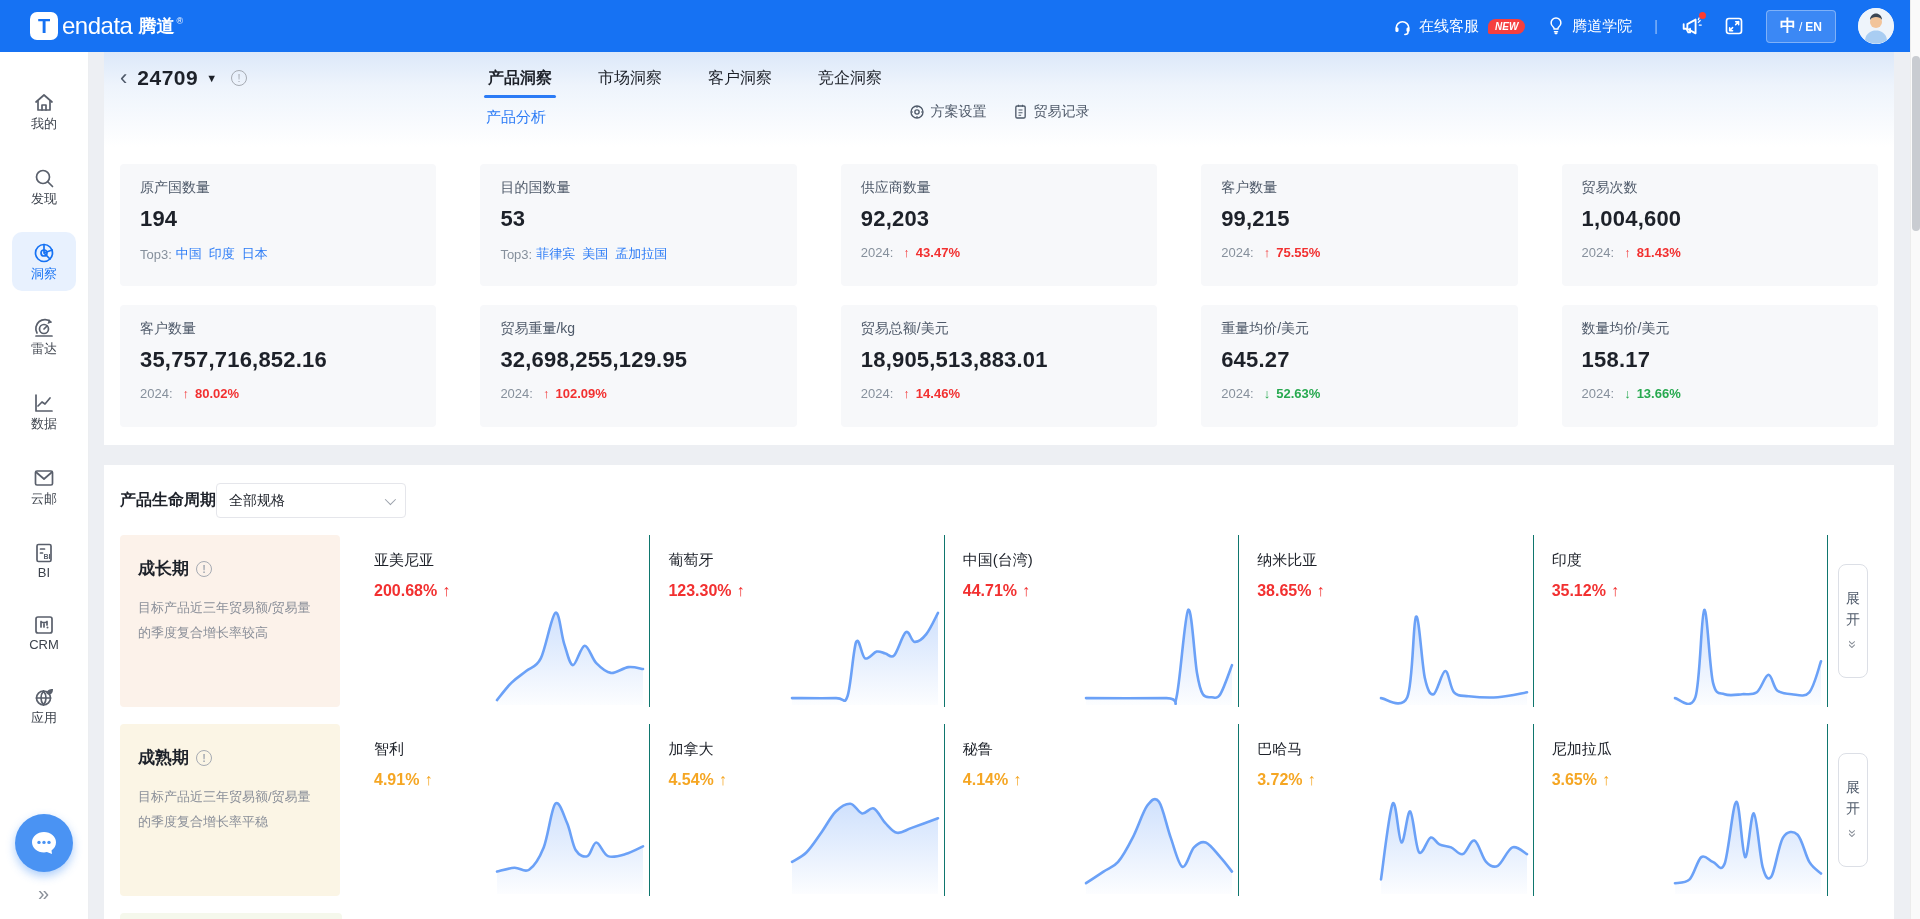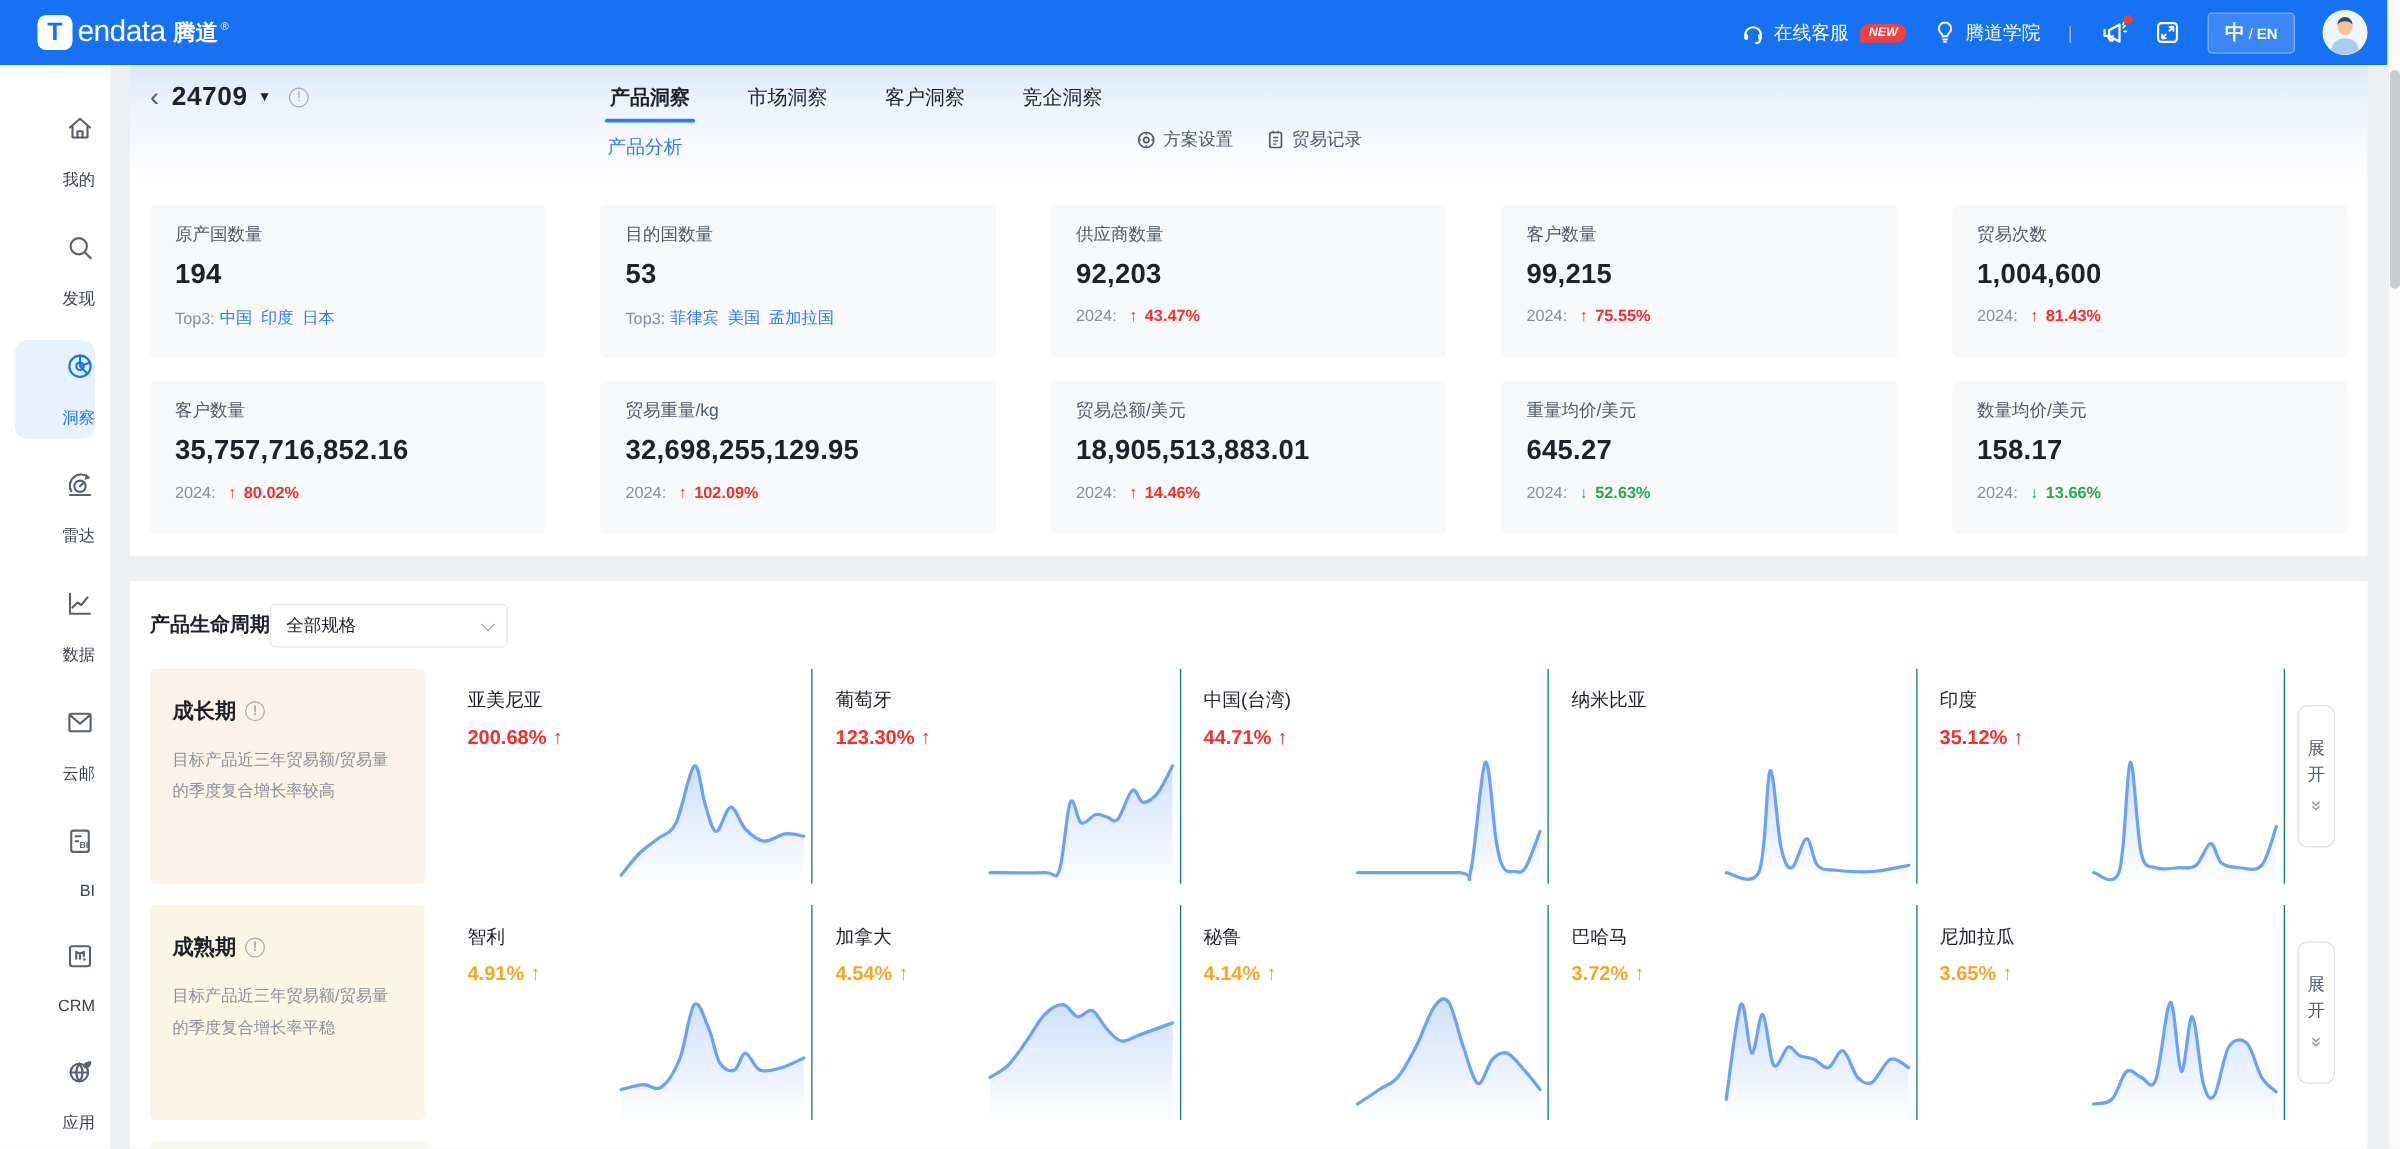--- a/index.html
+++ b/index.html
@@ -23,21 +23,21 @@
   .lang-zh { font-size:16px; font-weight:bold; }
   .lang-sep { font-size:12px; }
   .lang-en { font-size:12px; font-weight:bold; }
   .avatar { width:36px; height:36px; border-radius:50%; background:#eef4fb; overflow:hidden; cursor:pointer; }
 
   
   .body-row { flex:1; display:flex; min-height:0; position:relative; }
 
   
   .sidebar { width:88px; background:#fff; display:flex; flex-direction:column; align-items:center; padding-top:30px; flex:0 0 auto; box-shadow:1px 0 0 #eceef1; }
-  .side-item { width:64px; display:flex; flex-direction:column; align-items:flex-end; gap:20px; padding:9px 0 8px; border-radius:10px; margin-bottom:16px; cursor:pointer; color:#595f6b; }
+  .side-item { width:64px; display:flex; flex-direction:column; align-items:center; gap:0; padding:9px 0 8px; border-radius:10px; margin-bottom:16px; cursor:pointer; color:#595f6b; }
   .side-item .lbl { font-size:13px; color:#3d434d; }
   .side-item.active { background:#e8f1fe; color:#1672f3; }
   .side-item.active .lbl { color:#1672f3; }
   .side-item svg { display:block; }
   .fab { margin-top:auto; width:58px; height:58px; border-radius:50%; background:#4a93f3; display:flex; align-items:center; justify-content:center; cursor:pointer; box-shadow:0 4px 10px rgba(74,147,243,.45); }
   .collapse { font-size:20px; color:#8a9099; padding:10px 0 14px; cursor:pointer; letter-spacing:1px; }
 
   
   .main { flex:1; padding:0 26px 0 16px; overflow:hidden; display:flex; flex-direction:column; }
 
@@ -432,20 +432,21 @@
       <stop offset="0" stop-color="#6ba1f7" stop-opacity="0.32"></stop>
       <stop offset="1" stop-color="#6ba1f7" stop-opacity="0.02"></stop>
     </linearGradient>
                   </defs>
     <path d="M 2.0 99.1 C 15.4 99.1, 67.2 99.3, 82.3 99.1 C 97.4 99.0, 88.9 112.9, 92.5 98.2 C 96.2 83.4, 100.8 14.9, 104.2 10.9 C 107.6 6.8, 110.5 59.8, 113.0 73.9 C 115.4 88.0, 116.4 91.2, 118.8 95.2 C 121.2 99.3, 124.6 98.2, 127.6 98.2 C 130.5 98.2, 132.9 100.6, 136.3 95.2 C 139.7 89.9, 146.1 71.0, 148.0 66.1 L 148.0 106 L 2.0 106 Z" fill="url(#sg3)"></path>
     <path d="M 2.0 99.1 C 15.4 99.1, 67.2 99.3, 82.3 99.1 C 97.4 99.0, 88.9 112.9, 92.5 98.2 C 96.2 83.4, 100.8 14.9, 104.2 10.9 C 107.6 6.8, 110.5 59.8, 113.0 73.9 C 115.4 88.0, 116.4 91.2, 118.8 95.2 C 121.2 99.3, 124.6 98.2, 127.6 98.2 C 130.5 98.2, 132.9 100.6, 136.3 95.2 C 139.7 89.9, 146.1 71.0, 148.0 66.1" fill="none" stroke="#6ba1f7" stroke-width="2.6" stroke-linecap="round" stroke-linejoin="round"></path>
   </svg>
               </div>
               <div class="lc-cell">
                 <div class="cell-name">纳米比亚</div>
+                <div class="cell-val" style="color:#f23030">38.65%<span class="va">↑</span></div>
                 <svg class="spark" width="150" height="106" viewBox="0 0 150 106">
     <defs>
                     <linearGradient id="sg4" x1="0" y1="0" x2="0" y2="1">
       <stop offset="0" stop-color="#6ba1f7" stop-opacity="0.32"></stop>
       <stop offset="1" stop-color="#6ba1f7" stop-opacity="0.02"></stop>
     </linearGradient>
                   </defs>
     <path d="M 2.0 99.1 C 6.4 99.0, 22.4 111.7, 28.3 98.2 C 34.1 84.6, 34.1 20.9, 37.0 17.6 C 40.0 14.4, 42.9 65.8, 45.8 78.8 C 48.7 91.7, 51.2 96.4, 54.6 95.2 C 58.0 94.1, 62.8 72.3, 66.2 72.0 C 69.6 71.6, 71.1 89.1, 75.0 93.3 C 78.9 97.5, 82.3 96.4, 89.6 97.2 C 96.9 98.0, 109.1 98.8, 118.8 98.2 C 128.5 97.5, 143.1 94.1, 148.0 93.3 L 148.0 106 L 2.0 106 Z" fill="url(#sg4)"></path>
     <path d="M 2.0 99.1 C 6.4 99.0, 22.4 111.7, 28.3 98.2 C 34.1 84.6, 34.1 20.9, 37.0 17.6 C 40.0 14.4, 42.9 65.8, 45.8 78.8 C 48.7 91.7, 51.2 96.4, 54.6 95.2 C 58.0 94.1, 62.8 72.3, 66.2 72.0 C 69.6 71.6, 71.1 89.1, 75.0 93.3 C 78.9 97.5, 82.3 96.4, 89.6 97.2 C 96.9 98.0, 109.1 98.8, 118.8 98.2 C 128.5 97.5, 143.1 94.1, 148.0 93.3" fill="none" stroke="#6ba1f7" stroke-width="2.6" stroke-linecap="round" stroke-linejoin="round"></path>
   </svg>

